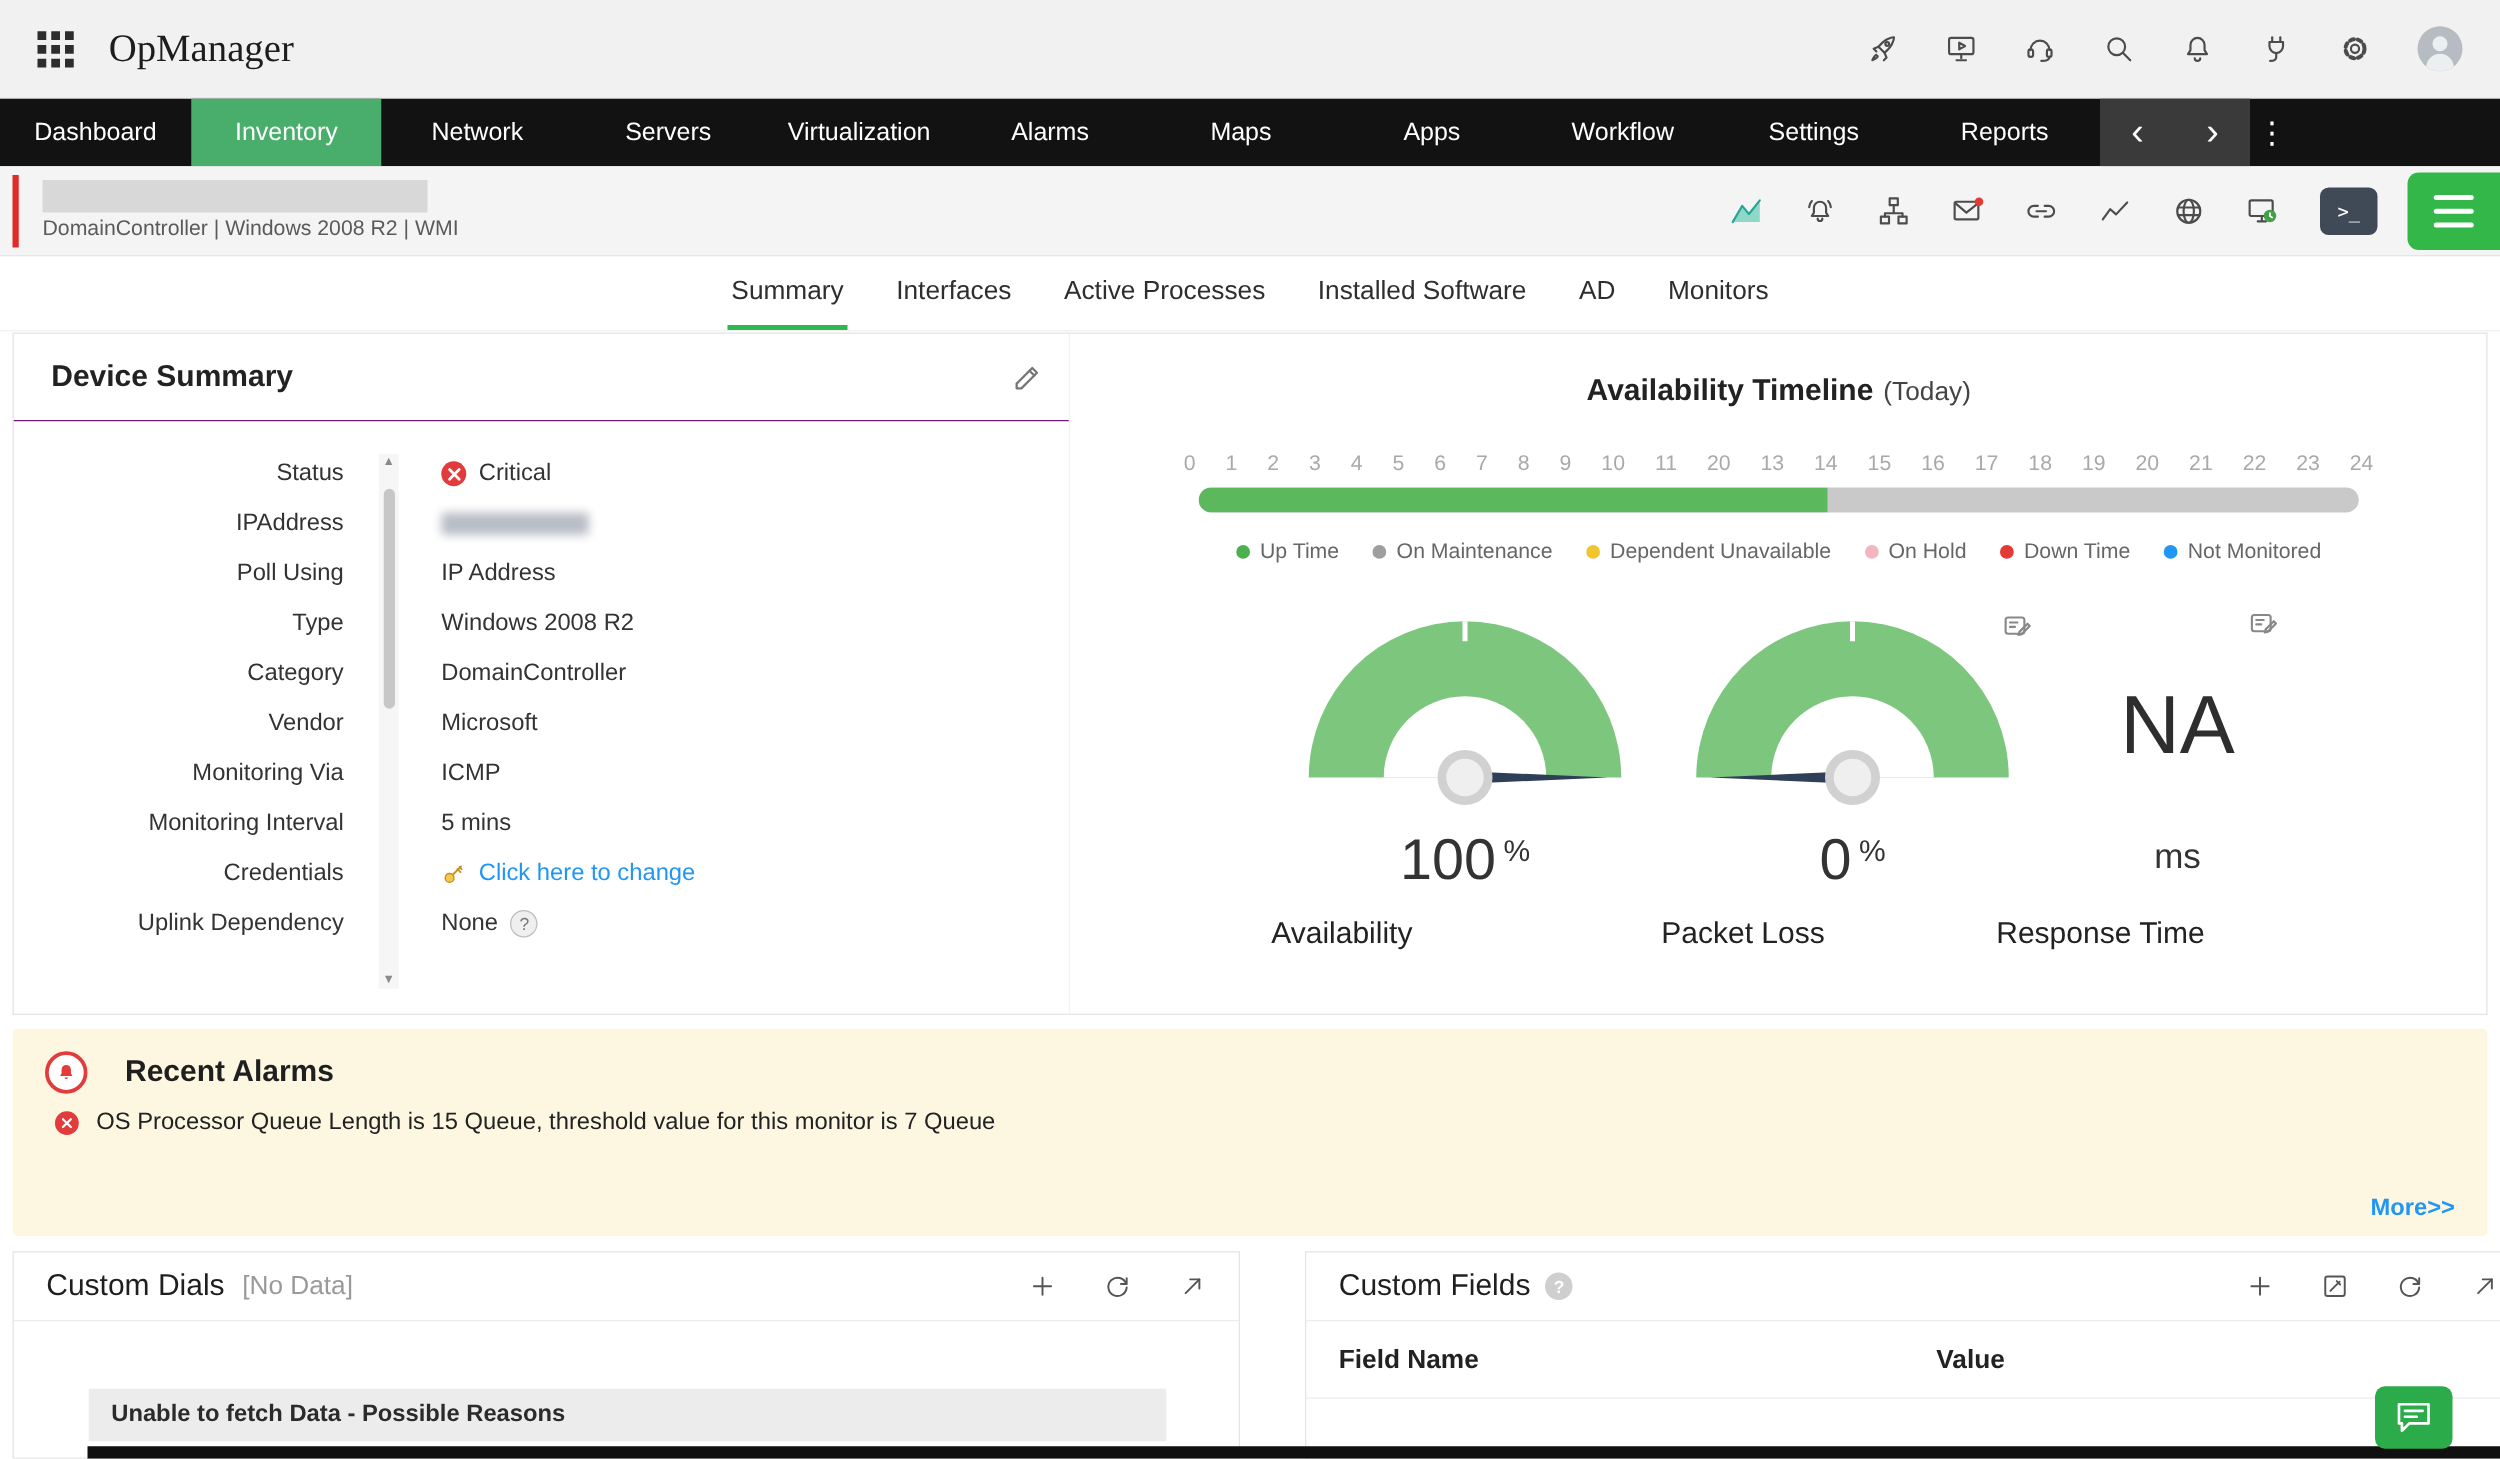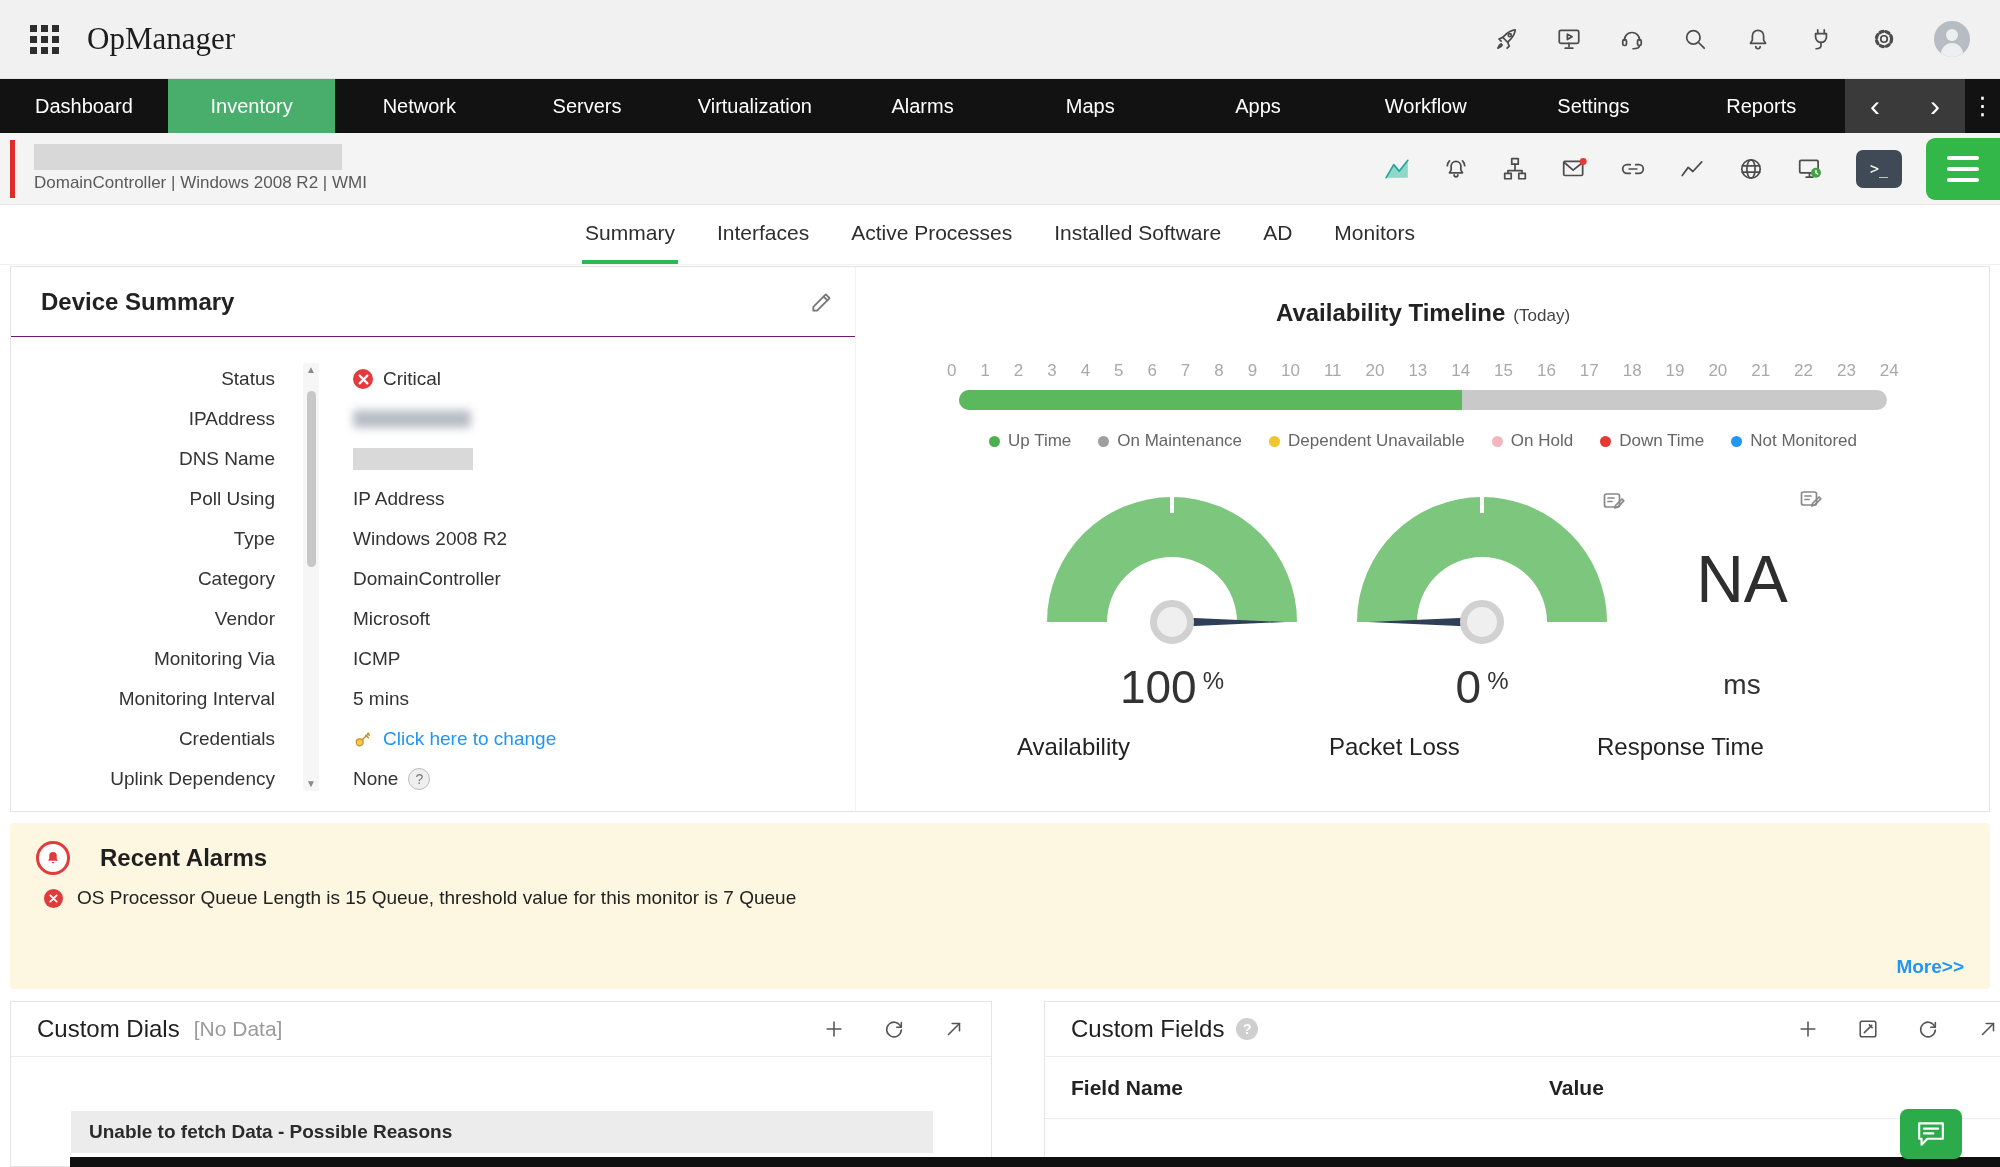--- a/index.html
+++ b/index.html
@@ -18,21 +18,21 @@
   .launcher { display:grid; grid-template-columns:repeat(3,7px); grid-gap:4px; cursor:pointer; }
   .launcher span { width:7px; height:7px; background:#2d2d2d; }
   .logo { font-family:"Liberation Serif", serif; font-size:31px; color:#1d1d1d; margin-left:28px; }
   .topbar-icons { margin-left:auto; display:flex; align-items:center; gap:37px; }
   .avatar { width:36px; height:36px; border-radius:50%; background:#b7bcc3; position:relative; overflow:hidden; }
   .avatar i { position:absolute; left:50%; top:8px; transform:translateX(-50%); width:12px; height:12px; border-radius:50%; background:#eceff1; }
   .avatar b { position:absolute; left:50%; top:22px; transform:translateX(-50%); width:22px; height:14px; border-radius:11px 11px 0 0; background:#eceff1; }
 
   
   .navbar { height:54px; background:#121212; display:flex; color:#fff; }
-  .nav-left { display:flex; width:1845px; }
+  .nav-left { display:flex; width:1680px; }
   .nav-item { flex:1; display:flex; align-items:center; justify-content:center; font-size:20px; cursor:pointer; white-space:nowrap; }
   .nav-item.active { background:#49ae6b; }
   .nav-arrows { width:120px; background:#3a3a3a; display:flex; align-items:center; justify-content:space-around; }
   .nav-arrow { font-size:30px; line-height:1; color:#fff; cursor:pointer; padding:0 6px; }
   .nav-kebab { width:35px; display:flex; align-items:center; justify-content:center; font-size:24px; cursor:pointer; }
 
   
   .device-header { height:72px; background:#f4f4f4; border-bottom:1px solid #e6e6e6; display:flex; align-items:center; position:relative; }
   .crit-bar { position:absolute; left:10px; top:7px; width:5px; height:58px; background:#e02b2b; }
   .device-title-wrap { margin-left:34px; display:flex; flex-direction:column; gap:3px; }
@@ -65,21 +65,21 @@
   .blue-link { color:#2196f3; text-decoration:none; cursor:pointer; }
   .help-badge { width:22px; height:22px; border-radius:50%; background:#efefef; border:1px solid #bdbdbd; color:#777; font-size:14px; display:inline-flex; align-items:center; justify-content:center; cursor:pointer; }
   .ds-scrollbar { position:absolute; left:292px; top:96px; width:16px; height:428px; background:#f6f6f6; display:flex; flex-direction:column; align-items:center; }
   .scroll-arrow { font-size:10px; color:#8a8a8a; line-height:14px; cursor:pointer; }
   .scroll-thumb { width:9px; height:176px; background:#c7c7c7; border-radius:5px; margin-top:14px; cursor:pointer; }
   .scroll-arrow.down { margin-top:auto; }
 
   
   .avail-col { position:absolute; left:846px; top:0; right:0; height:100%; }
   .avail-title { margin-top:32px; text-align:center; font-size:24px; font-weight:600; color:#222; }
-  .avail-period { font-size:17px; font-weight:400; color:#444; margin-left:8px; }
+  .avail-period { font-size:21px; font-weight:400; color:#444; margin-left:8px; }
   .hours-row { width:952px; margin:34px auto 0; display:flex; justify-content:space-between; font-size:17px; color:#a9a9a9; }
   .timeline-track { width:928px; height:20px; margin:9px auto 0; background:#c9c9c9; border-radius:10px; overflow:hidden; }
   .timeline-seg { height:100%; background:#5cb85c; }
   .legend-row { margin-top:21px; display:flex; justify-content:center; align-items:center; gap:27px; }
   .legend-item { display:flex; align-items:center; gap:8px; font-size:17px; color:#666; }
   .legend-dot { width:11px; height:11px; border-radius:50%; background:#999; flex:none; }
   .gauges-area { position:relative; margin-top:46px; height:272px; }
   .gauge { position:absolute; top:0; }
   .gauge-1 { left:160px; width:310px; }
   .gauge-2 { left:472px; width:306px; }
@@ -320,26 +320,20 @@
                 <path d="M1.5 1.5l7 7M8.5 1.5l-7 7" stroke="#fff" stroke-width="2" stroke-linecap="round"></path>
               </svg>
           </span>
           <span>Critical</span>
         </div>
       </div>
       <div class="ds-row">
         <div class="ds-label">IPAddress</div>
         <div class="ds-value">
             <span class="redact-blur"></span>
-          </div>
-      </div>
-      <div class="ds-row">
-        <div class="ds-label">DNS Name</div>
-        <div class="ds-value">
-            <span class="redact-solid"></span>
           </div>
       </div>
       <div class="ds-row">
         <div class="ds-label">Poll Using</div>
         <div class="ds-value">
             <span>IP Address</span>
           </div>
       </div>
       <div class="ds-row">
         <div class="ds-label">Type</div>

